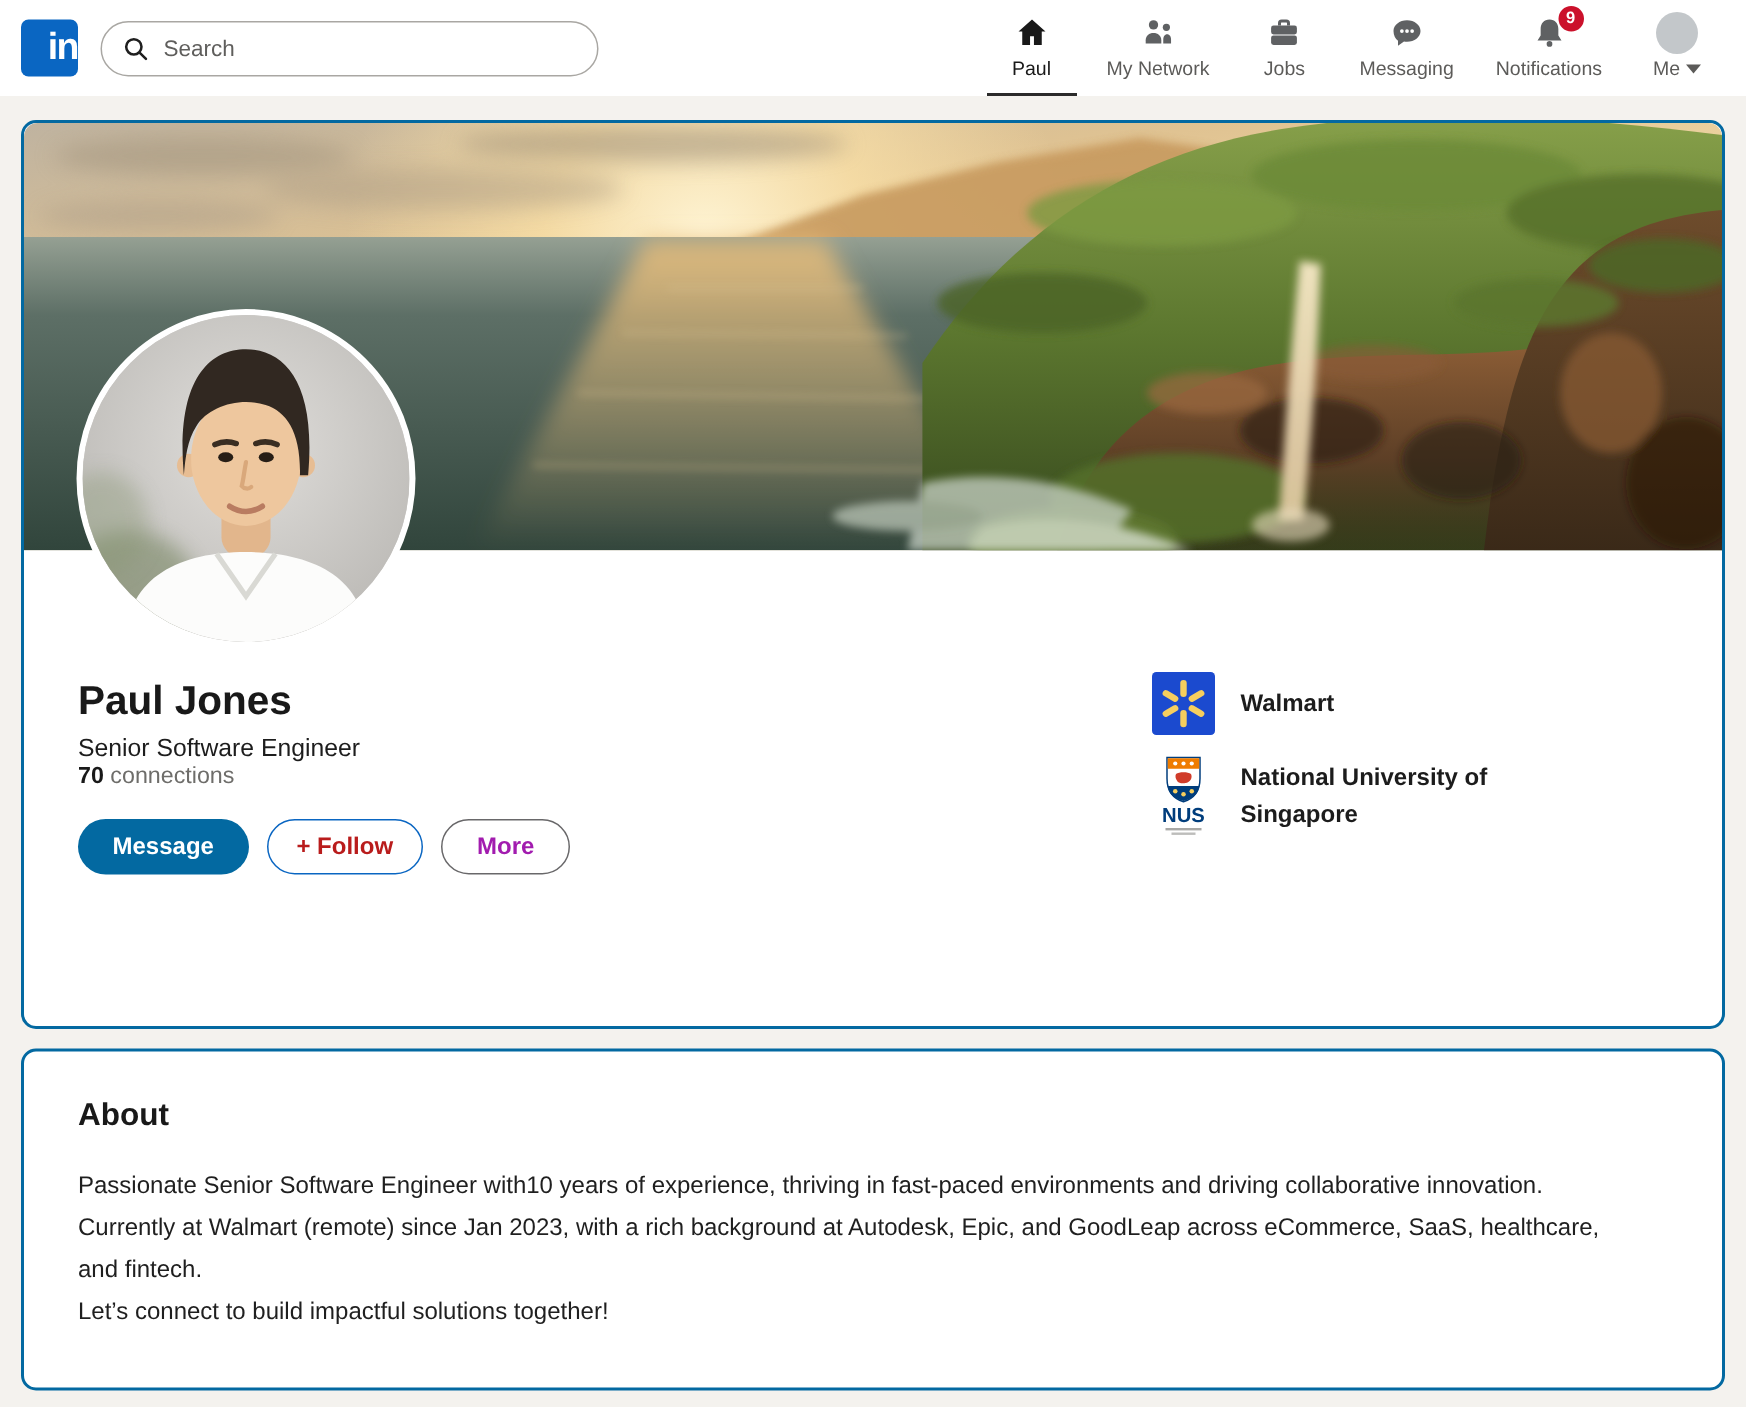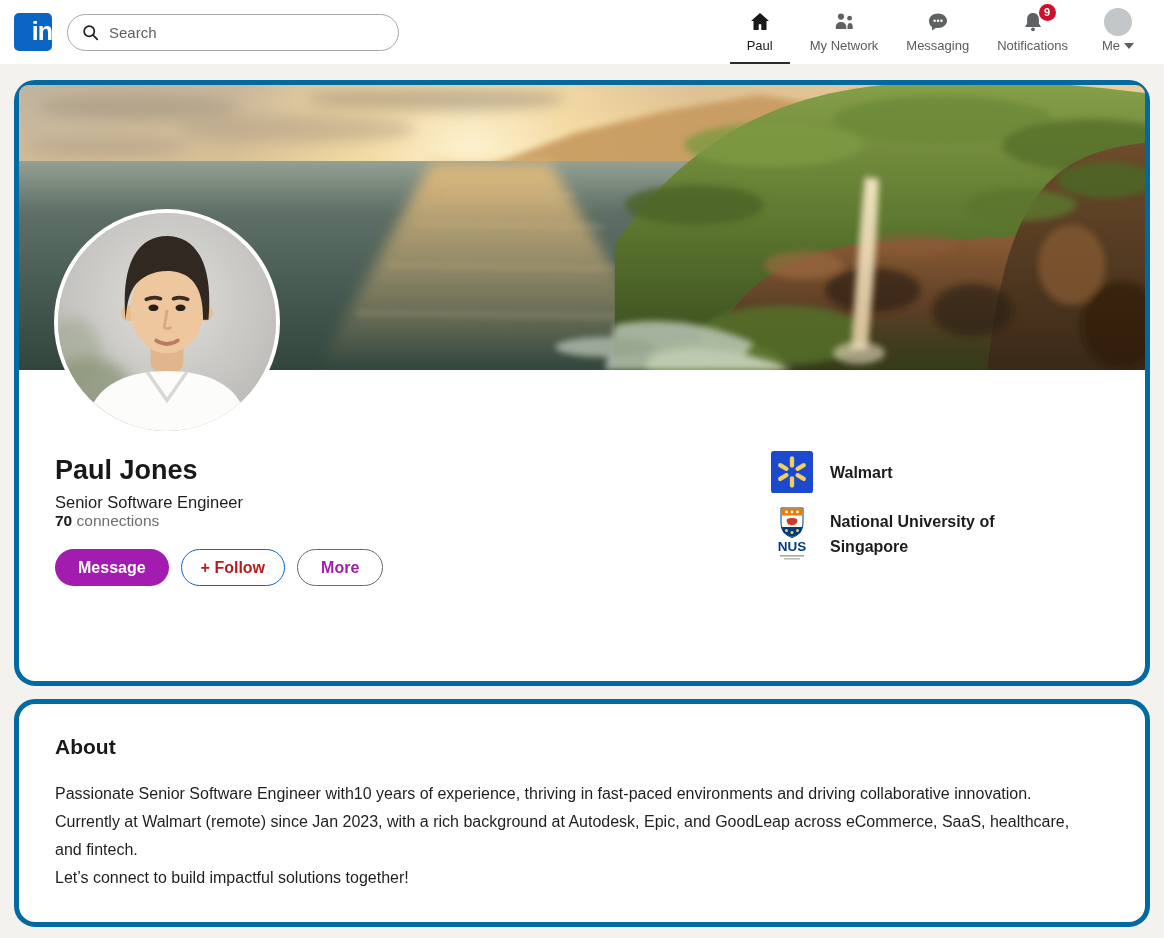--- a/index.html
+++ b/index.html
@@ -46,21 +46,21 @@
   }
   .me-avatar { width:28px; height:28px; border-radius:50%; background:#c3c7ca; }
   .me-label-row { display:flex; align-items:center; gap:4px; }
   .caret-down {
     width:0; height:0; border-left:5px solid transparent; border-right:5px solid transparent;
     border-top:6px solid #5c5b59; display:inline-block;
   }
   
   .page { padding:16px 14px 0 14px; }
   .card {
-    background:#fff; border:5px solid #0369a1; border-radius:21px; position:relative;
+    background:#fff; border:2px solid #0369a1; border-radius:10px; position:relative;
   }
   .profile-card { height:606px; }
   .cover {
     height:285px; border-radius:9px 9px 0 0; overflow:hidden; display:block; cursor:pointer;
   }
   .cover svg { display:block; }
   .avatar {
     position:absolute; top:124px; left:35px; width:226px; height:226px;
     border-radius:50%; border:4px solid #fff; overflow:hidden; background:#cfcdca;
     cursor:pointer; z-index:3;
@@ -70,21 +70,21 @@
   .pheadline { font-size:16.5px; margin-top:7px; color:#1d1d1d; }
   .plocation { font-size:15.5px; margin-top:16px; color:#6e6d6a; display:flex; gap:7px; align-items:baseline; }
   .contact-link { color:#0a66c2; font-weight:600; cursor:pointer; }
   .pconnections { font-size:15.5px; color:#6e6d6a; cursor:pointer; }
   .pconnections b { color:#191919; font-weight:600; }
   .actions { display:flex; gap:12px; margin-top:19px; }
   .btn {
     height:37px; border-radius:19px; font-size:16px; font-weight:600;
     font-family:"Liberation Sans", sans-serif; cursor:pointer; background:#fff;
   }
-  .btn-primary { background:#a21caf; color:#fff; border:none; padding:0 23px; }
+  .btn-primary { background:#0369a1; color:#fff; border:none; padding:0 23px; }
   .btn-outline-blue { border:1.5px solid #0a66c2; color:#b91c1c; padding:0 19px; }
   .btn-outline-gray { border:1.5px solid #69686a; color:#a21caf; padding:0 23px; }
   .affiliations { position:absolute; left:752px; top:366px; width:360px; }
   .affil-row { display:flex; align-items:center; gap:17px; margin-bottom:13px; cursor:pointer; }
   .affil-logo { flex:0 0 42px; display:flex; justify-content:center;align-items:flex-end; }
   .affil-name { font-size:16px; font-weight:600; color:#1c1c1c; line-height:25px; max-width:230px; }
   
   .about-card { margin-top:13px; padding:31px 36px 34px 36px; height:228px; }
   .about-title { font-size:21px; font-weight:700; color:#191919; }
   .about-body {
@@ -123,20 +123,30 @@
         <svg width="24" height="24" viewBox="0 0 24 24" fill="#5f6163">
           <circle cx="9" cy="6.6" r="3.1"></circle>
           <path d="M3.8 19 v-2.2 c0-3 2.3-4.8 5.2-4.8 s5.2 1.8 5.2 4.8 V19 Z"></path>
           <circle cx="17.6" cy="8.2" r="2.4"></circle>
           <path d="M15.5 19 v-2.4 c0-2.2 1-3.7 2.6-3.7 1.6 0 2.6 1.5 2.6 3.7 V19 Z"></path>
         </svg>
       </span>
       <span class="nlabel">My Network</span>
     </div>
 
+    <div class="navitem">
+      <span class="nicon">
+        <svg width="24" height="24" viewBox="0 0 24 24">
+          <path fill="none" stroke="#5f6163" stroke-width="2" d="M9 7 V5.4 C9 4.6 9.6 4 10.4 4 h3.2 C14.4 4 15 4.6 15 5.4 V7"></path>
+          <rect x="3.4" y="7" width="17.2" height="6" rx="1.6" fill="#5f6163"></rect>
+          <rect x="3.4" y="13.6" width="17.2" height="6.4" rx="1.6" fill="#5f6163"></rect>
+        </svg>
+      </span>
+      <span class="nlabel">Jobs</span>
+    </div>
 
     <div class="navitem">
       <span class="nicon">
         <svg width="24" height="24" viewBox="0 0 24 24">
           <path fill="#5f6163" d="M12 3.5 c5 0 9 3.2 9 7.2 s-4 7.2-9 7.2 c-.7 0-1.4-.1-2-.2 L6 20.5 v-3.4 C4.2 15.8 3 13.7 3 10.7 3 6.7 7 3.5 12 3.5 Z"></path>
           <circle cx="8.6" cy="10.7" r="1.25" fill="#fff"></circle>
           <circle cx="12" cy="10.7" r="1.25" fill="#fff"></circle>
           <circle cx="15.4" cy="10.7" r="1.25" fill="#fff"></circle>
         </svg>
       </span>

